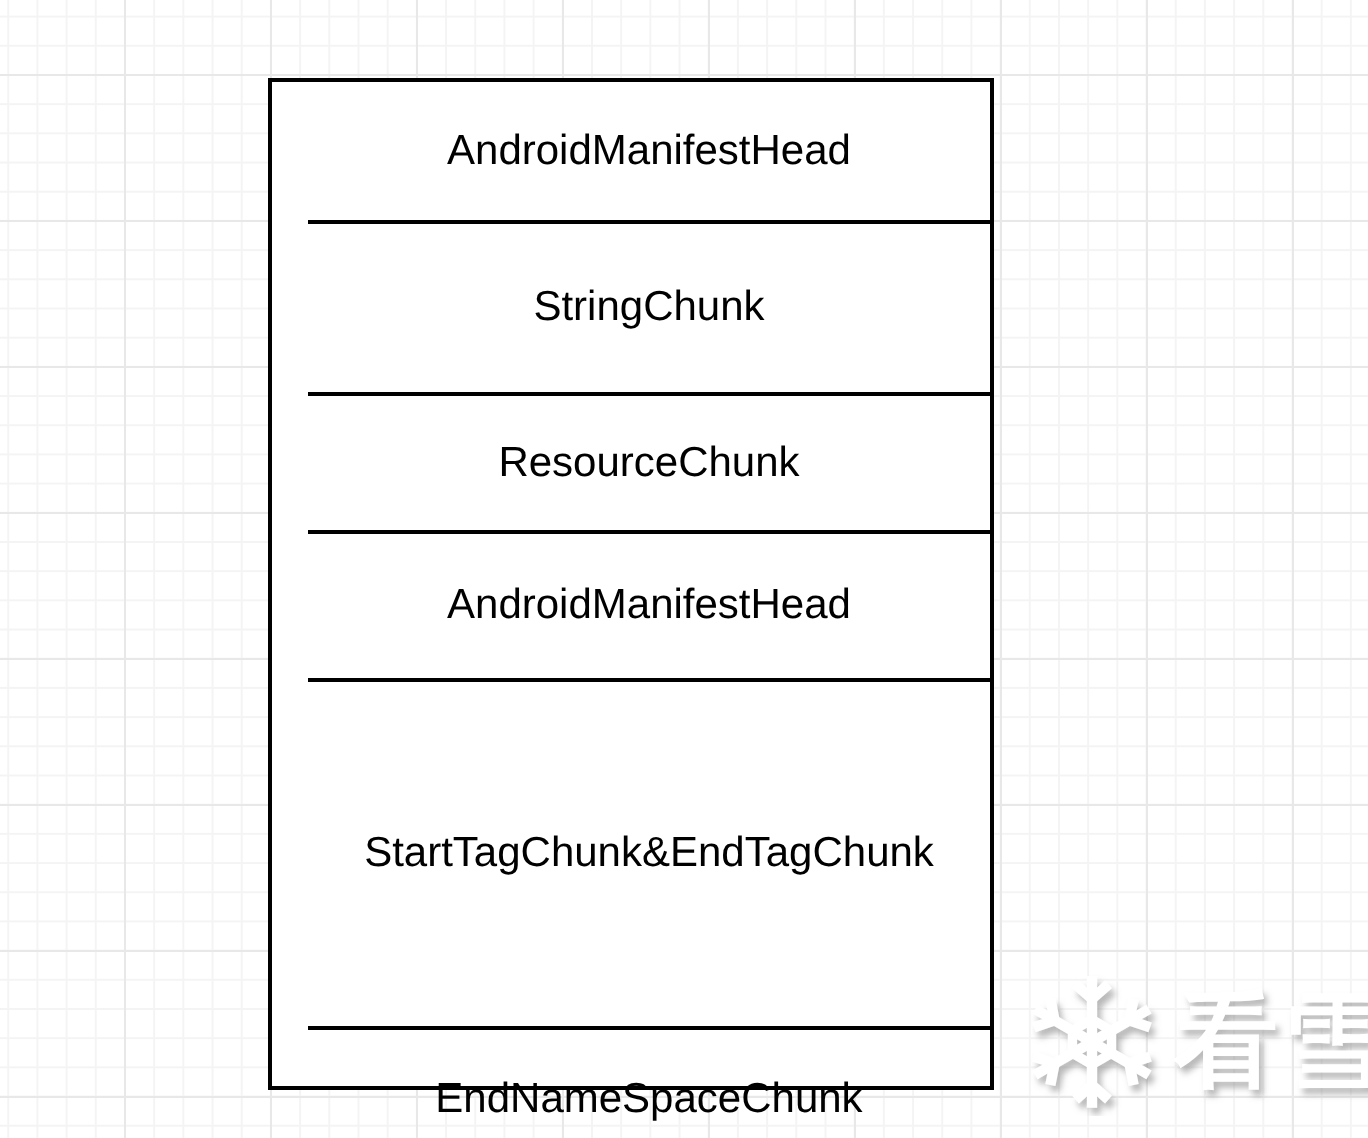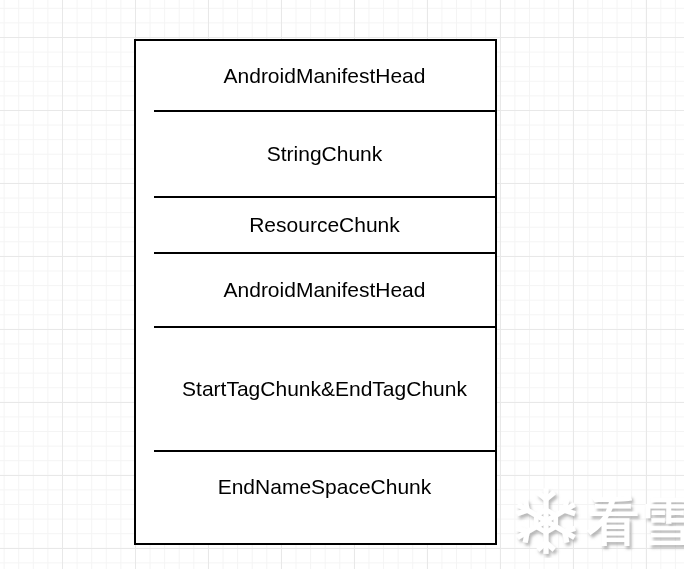--- a/index.html
+++ b/index.html
@@ -43,23 +43,23 @@
     align-items: center;
     justify-content: center;
     border-top: 2px solid #000000;
     flex: 0 0 auto;
     margin-left: 18px;
   }
   .chunk-row:first-child { border-top: none; }
 
   .h-r1 { height: 69px; }
   .h-r2 { height: 86px; }
-  .h-r3 { height: 56px; }
+  .h-r3 { height: 69px; }
   .h-r4 { height: 74px; }
-  .h-tall { height: 124px; }
+  .h-tall { height: 174px; }
   .h-r6 { height: 71px; }
 
   .chunk-label {
     font-size: 21px;
     color: #000000;
     white-space: nowrap;
     text-align: center;
   }
 
   .watermark {

